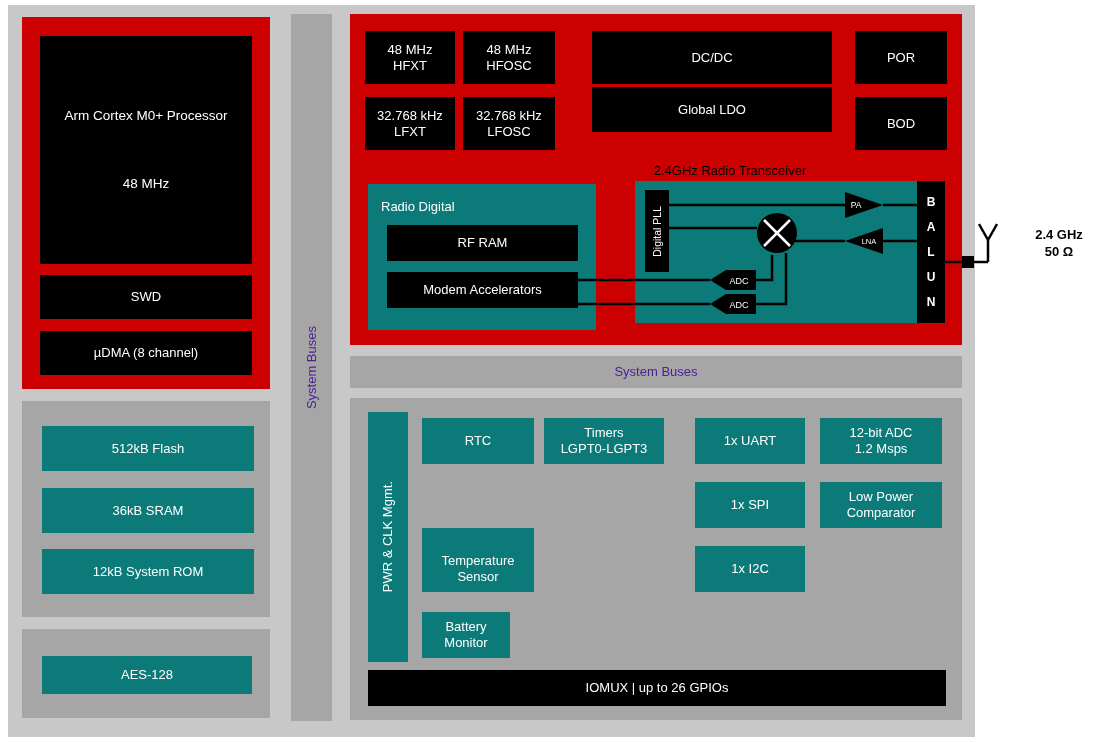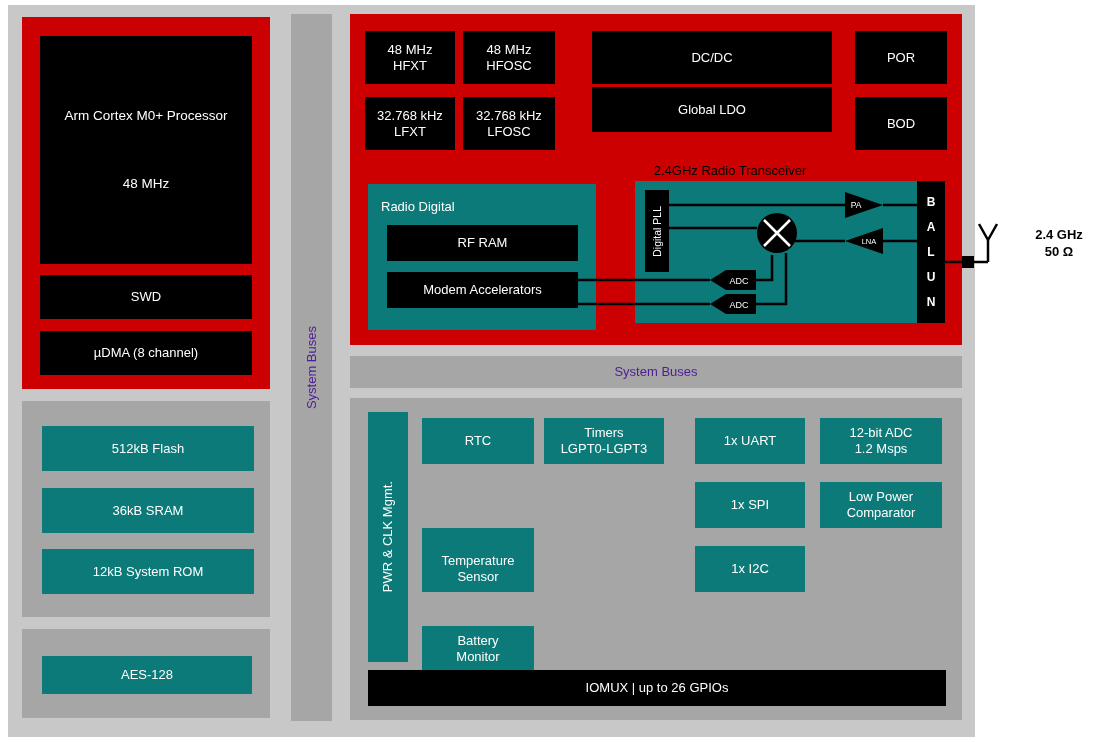--- a/index.html
+++ b/index.html
@@ -93,21 +93,21 @@
   <div class="box bg-inner buslabel" style="left:350px;top:356px;width:612px;height:32px;">System Buses</div>
 
   <div class="panel bg-inner" style="left:350px;top:398px;width:612px;height:322px;"></div>
   <div class="box teal vwrap" style="left:368px;top:412px;width:40px;height:250px;">
     <span>PWR &amp; CLK Mgmt.</span>
   </div>
   <div class="box teal" style="left:422px;top:418px;width:112px;height:46px;">RTC</div>
   <div class="box teal" style="left:422px;top:482px;width:112px;height:46px;margin-top:46px;">WDT</div>
   <div class="box teal pre" style="left:422px;top:546px;width:112px;height:46px;">Temperature
 Sensor</div>
-  <div class="box teal pre" style="left:422px;top:612px;width:112px;height:46px;margin-top:14px;">Battery
+  <div class="box teal pre" style="left:422px;top:612px;width:88px;height:46px;">Battery
 Monitor</div>
   <div class="box teal pre" style="left:544px;top:418px;width:120px;height:46px;">Timers
 LGPT0-LGPT3</div>
   <div class="box teal" style="left:695px;top:418px;width:110px;height:46px;">1x UART</div>
   <div class="box teal" style="left:695px;top:482px;width:110px;height:46px;">1x SPI</div>
   <div class="box teal" style="left:695px;top:546px;width:110px;height:46px;">1x I2C</div>
   <div class="box teal pre" style="left:820px;top:418px;width:122px;height:46px;">12-bit ADC
 1.2 Msps</div>
   <div class="box teal pre" style="left:820px;top:482px;width:122px;height:46px;">Low Power
 Comparator</div>

